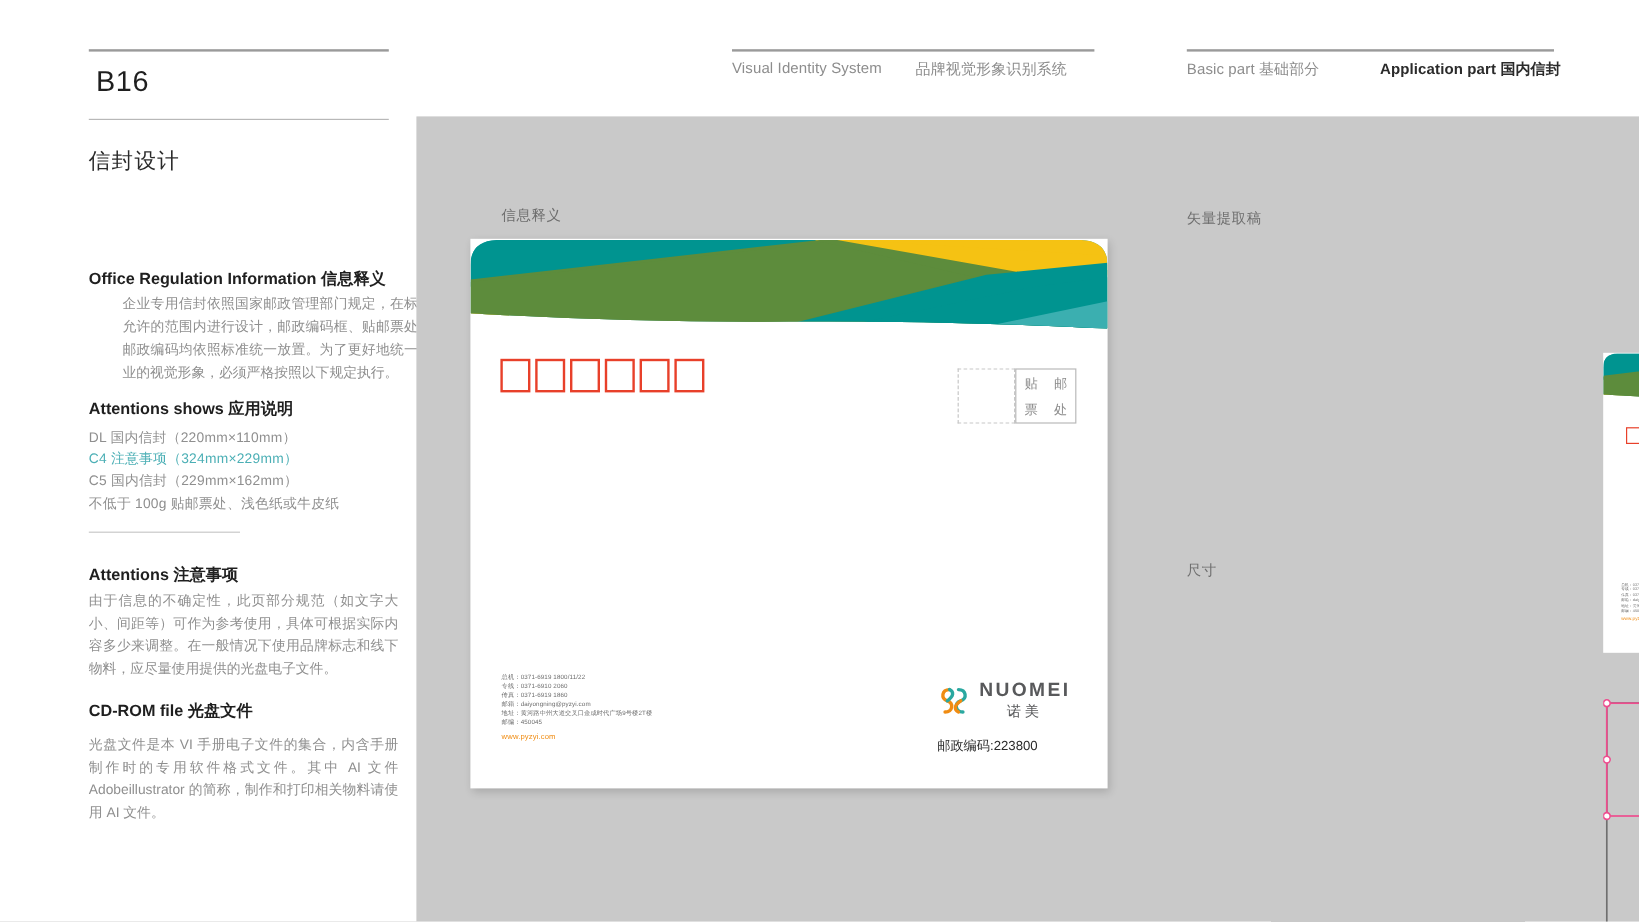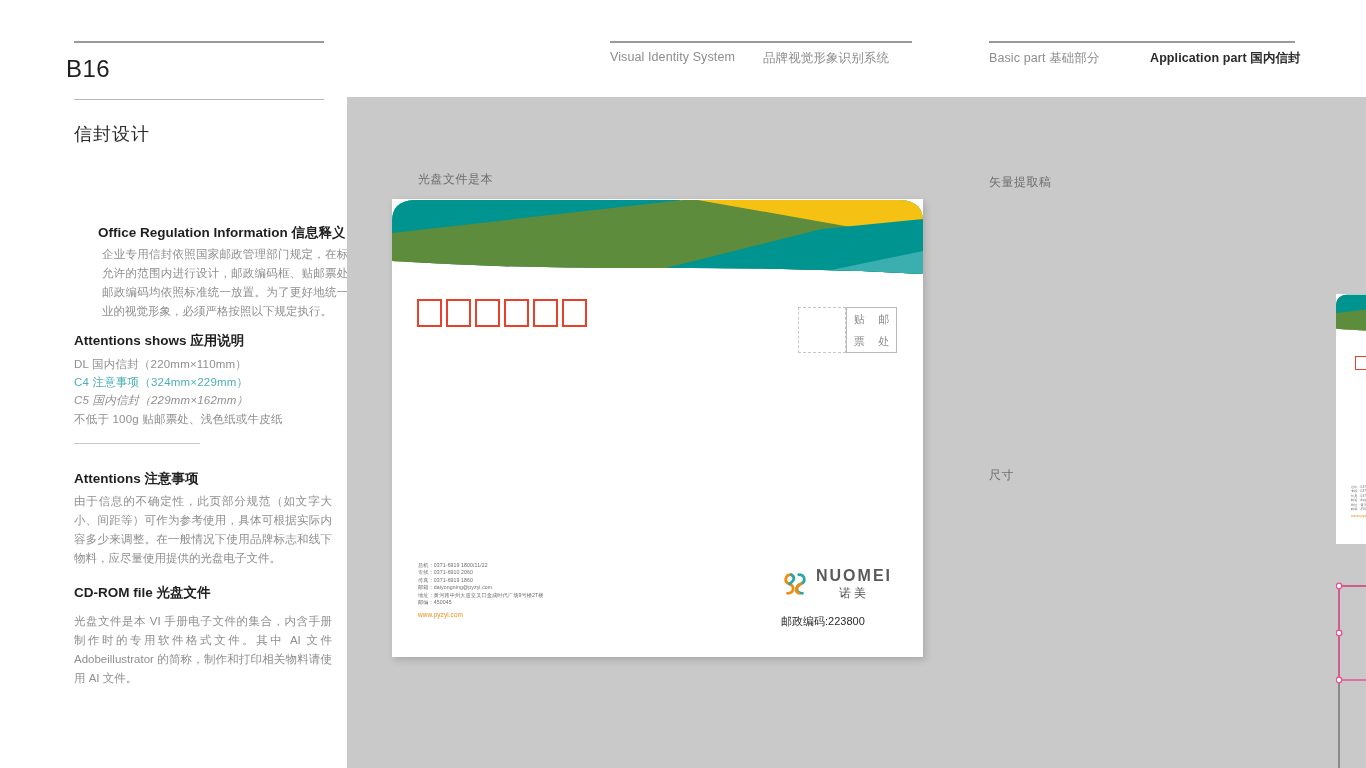--- a/index.html
+++ b/index.html
@@ -21,21 +21,21 @@
     font-size: 12.5px;
     color: #8d8d8d;
     white-space: nowrap;
     letter-spacing: .1px;
   }
   .hdr-text.dark { color: #2b2b2b; font-weight: bold; }
 
   
   .page-code {
     position: absolute;
-    left: 66px; top: 55px;
+    left: 80px; top: 55px;
     font-size: 24px;
     color: #1f1f1f;
     letter-spacing: .5px;
   }
   .page-title-cn {
     position: absolute;
     left: 74px; top: 122px;
     font-size: 18px;
     color: #2b2b2b;
     letter-spacing: 1px;
@@ -185,40 +185,40 @@
 <div class="hdr-rule" style="left:989px; top:41px; width:306px;"></div>
 
 <div class="hdr-text" style="left:610px; top:50px;">Visual Identity System</div>
 <div class="hdr-text" style="left:763px; top:50px;">品牌视觉形象识别系统</div>
 <div class="hdr-text" style="left:989px; top:50px;">Basic part  基础部分</div>
 <div class="hdr-text dark" style="left:1150px; top:50px;">Application part  国内信封</div>
 
 <div class="page-code">B16</div>
 <div class="page-title-cn">信封设计</div>
 
-<div class="sb-h" style="top:224px;margin-left:24px;">Office Regulation Information 信息释义</div>
+<div class="sb-h" style="top:224px;">Office Regulation Information 信息释义</div>
 <div class="sb-p" style="top:245px;margin-left:28px;">企业专用信封依照国家邮政管理部门规定，在标准允许的范围内进行设计，邮政编码框、贴邮票处、邮政编码均依照标准统一放置。为了更好地统一企业的视觉形象，必须严格按照以下规定执行。</div>
 
 <div class="sb-h" style="top:332px;">Attentions shows 应用说明</div>
 <div class="spec-line" style="top:357px;">DL 国内信封（220mm×110mm）</div>
 <div class="spec-line accent" style="top:375px;">C4 注意事项（324mm×229mm）</div>
-<div class="spec-line" style="top:393px;font-style:italic;">C5 国内信封（229mm×162mm）</div>
+<div class="spec-line" style="top:393px;">C5 国内信封（229mm×162mm）</div>
 <div class="spec-line" style="top:412px;">不低于 100g 贴邮票处、浅色纸或牛皮纸</div>
 
 <div class="sb-divider" style="top:443px;"></div>
 
 <div class="sb-h" style="top:470px;">Attentions 注意事项</div>
 <div class="sb-p" style="top:492px;">由于信息的不确定性，此页部分规范（如文字大小、间距等）可作为参考使用，具体可根据实际内容多少来调整。在一般情况下使用品牌标志和线下物料，应尽量使用提供的光盘电子文件。</div>
 
 <div class="sb-h" style="top:584px;">CD-ROM file 光盘文件</div>
 <div class="sb-p" style="top:612px;">光盘文件是本 VI 手册电子文件的集合，内含手册制作时的专用软件格式文件。其中 AI 文件 Adobeillustrator 的简称，制作和打印相关物料请使用 AI 文件。</div>
 
 <div class="canvas">
 
-  <div class="canvas-label" style="left:71px; top:74px;">光盘文件是本</div>
+  <div class="canvas-label" style="left:71px; top:74px;">信息释义</div>
   <div class="canvas-label" style="left:642px; top:77px;">矢量提取稿</div>
   <div class="canvas-label" style="left:642px; top:370px;">尺寸</div>
 
   <div class="env" style="left:45px; top:102px;">
 
     <div class="env-flap">
       <svg width="531" height="75" viewBox="0 0 531 75" xmlns="http://www.w3.org/2000/svg">
         <defs>
           <clipPath id="flapClip">
             <path d="M0,22 Q0,2 22,1 L509,1 Q531,2 531,22 L531,75

